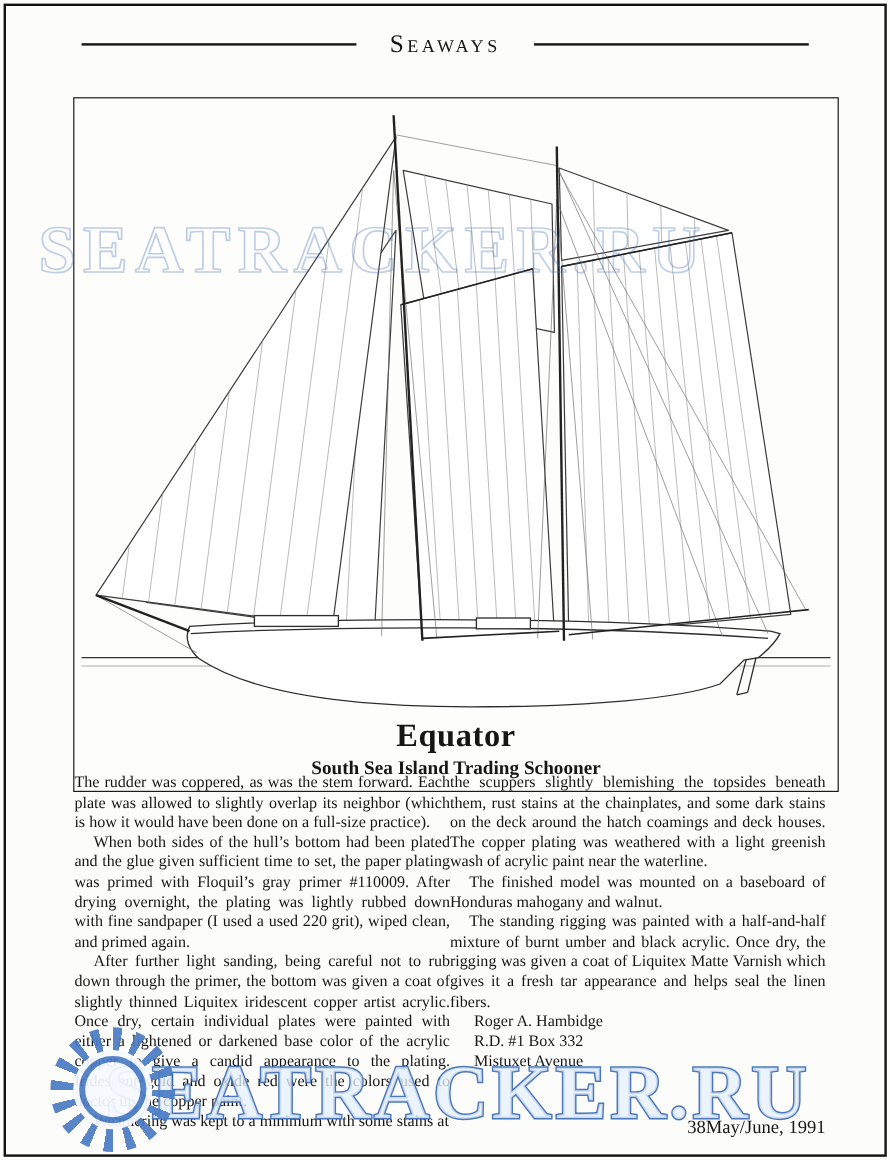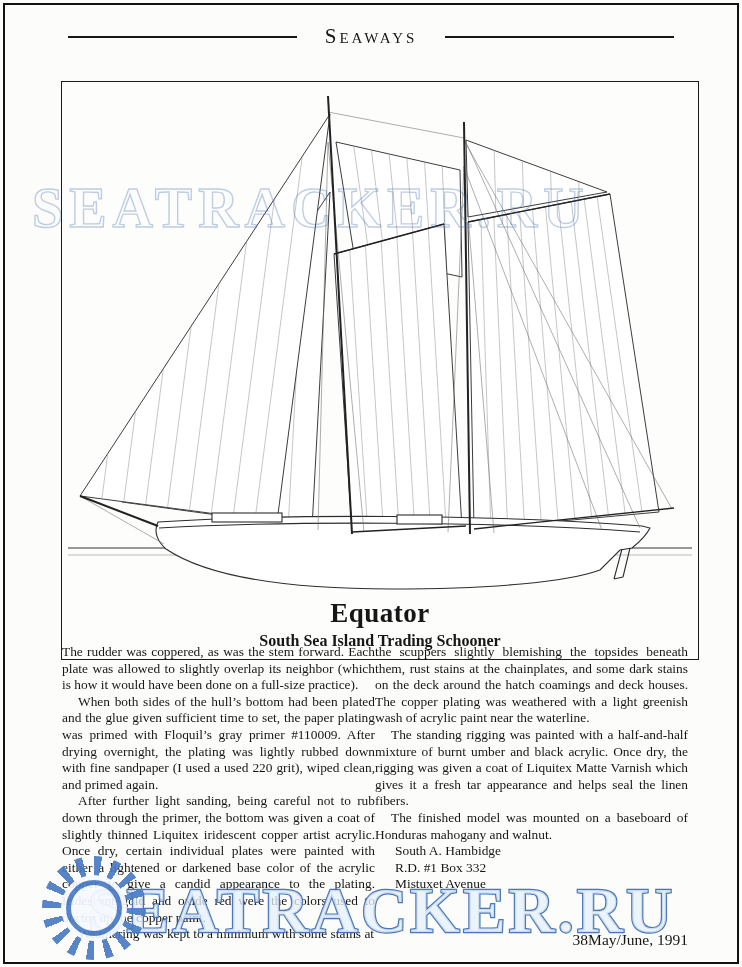--- a/index.html
+++ b/index.html
@@ -169,24 +169,24 @@
 
   <div class="columns">
     <div class="col">
       <p>The rudder was coppered, as was the stem forward. Each plate was allowed to slightly overlap its neighbor (which is how it would have been done on a full-size practice).</p>
       <p class="indent">When both sides of the hull’s bottom had been plated and the glue given sufficient time to set, the paper plating was primed with Floquil’s gray primer #110009. After drying overnight, the plating was lightly rubbed down with fine sandpaper (I used a used 220 grit), wiped clean, and primed again.</p>
       <p class="indent">After further light sanding, being careful not to rub down through the primer, the bottom was given a coat of slightly thinned Liquitex iridescent copper artist acrylic. Once dry, certain individual plates were painted with either a lightened or darkened base color of the acrylic copper to give a candid appearance to the plating. Iridescent gold and oxide red were the colors used to doctor up the copper paint.</p>
       <p class="indent">Weathering was kept to a minimum with some stains at</p>
     </div>
     <div class="col">
       <p>the scuppers slightly blemishing the topsides beneath them, rust stains at the chainplates, and some dark stains on the deck around the hatch coamings and deck houses. The copper plating was weathered with a light greenish wash of acrylic paint near the waterline.</p>
+      <p class="indent">The finished model was mounted on a baseboard of Honduras mahogany and walnut.</p>
       <p class="indent">The standing rigging was painted with a half-and-half mixture of burnt umber and black acrylic. Once dry, the rigging was given a coat of Liquitex Matte Varnish which gives it a fresh tar appearance and helps seal the linen fibers.</p>
-      <p class="indent">The finished model was mounted on a baseboard of Honduras mahogany and walnut.</p>
       <div class="address">
-        <div>South A. Hambidge</div>
+        <div>Roger A. Hambidge</div>
         <div>R.D. #1 Box 332</div>
         <div>Mistuxet Avenue</div>
       </div>
     </div>
   </div>
 
   <div class="footer">
     <span>38</span>
     <span>May/June, 1991</span>
   </div>

